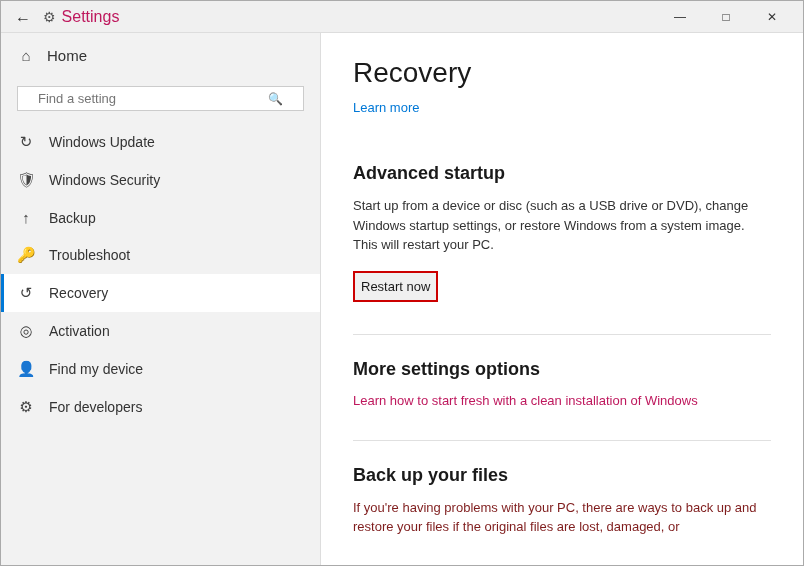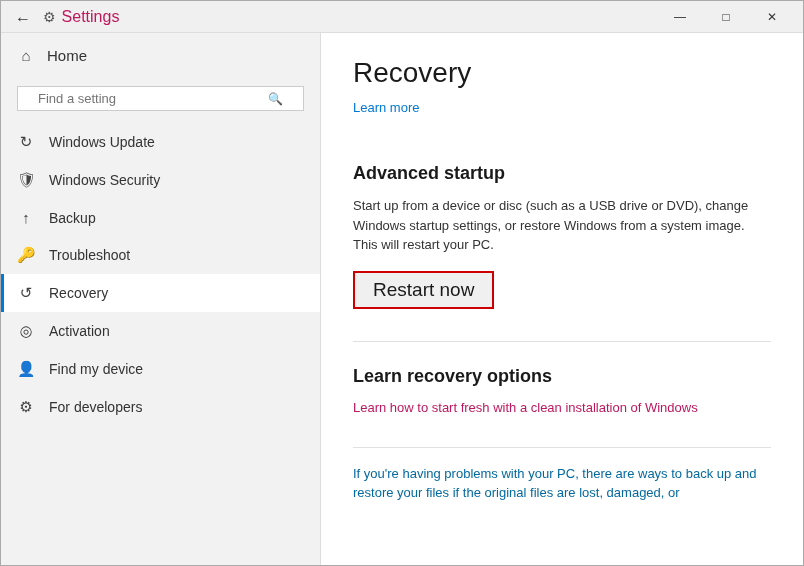--- a/index.html
+++ b/index.html
@@ -180,25 +180,25 @@
       font-size: 13px;
       color: #333;
       line-height: 1.5;
       margin-bottom: 16px;
       max-width: 440px;
     }
 
     .restart-btn {
       display: inline-flex;
       align-items: flex-start;
-      padding: 6px 18px;
+      padding: 6px 6px;
       border: 2px solid #cc0000;
       background: #f0f0f0;
       color: #1a1a1a;
-      font-size: 19px;
+      font-size: 13px;
       cursor: pointer;
       font-family: 'Segoe UI', Arial, sans-serif;
       margin-bottom: 24px;
       outline: none;
     }
 
     .divider {
       border: none;
       border-top: 1px solid #e0e0e0;
       margin: 8px 0 16px 0;
@@ -208,21 +208,21 @@
       color: #be185d;
       text-decoration: none;
       font-size: 13px;
       cursor: pointer;
       display: inline-block;
       margin-bottom: 24px;
     }
 
     .back-up-desc {
       font-size: 13px;
-      color: #0369a1;
+      color: #7f1d1d;
       line-height: 1.5;
       max-width: 440px;
     }
 
     
     .main-content::-webkit-scrollbar { width: 6px; }
     .main-content::-webkit-scrollbar-thumb { background: #ccc; border-radius: 3px; }
   </style>
 </head>
 <body>
@@ -293,22 +293,23 @@
     
     <h2 class="section-title">Advanced startup</h2>
     <p class="section-desc">Start up from a device or disc (such as a USB drive or DVD), change Windows startup settings, or restore Windows from a system image. This will restart your PC.</p>
     <button class="restart-btn">
       <span>Restart now</span>
     </button>
 
     <hr class="divider">
 
     
-    <h2 class="section-title">Learn recovery options</h2>
+    <h2 class="section-title">More settings options</h2>
     <a class="clean-install-link">Learn how to start fresh with a clean installation of Windows</a>
 
     <hr class="divider">
 
     
+    <h2 class="section-title">Back up your files</h2>
     <p class="back-up-desc">If you're having problems with your PC, there are ways to back up and restore your files if the original files are lost, damaged, or</p>
   </div>
 
 </div>
 
 </body></html>

